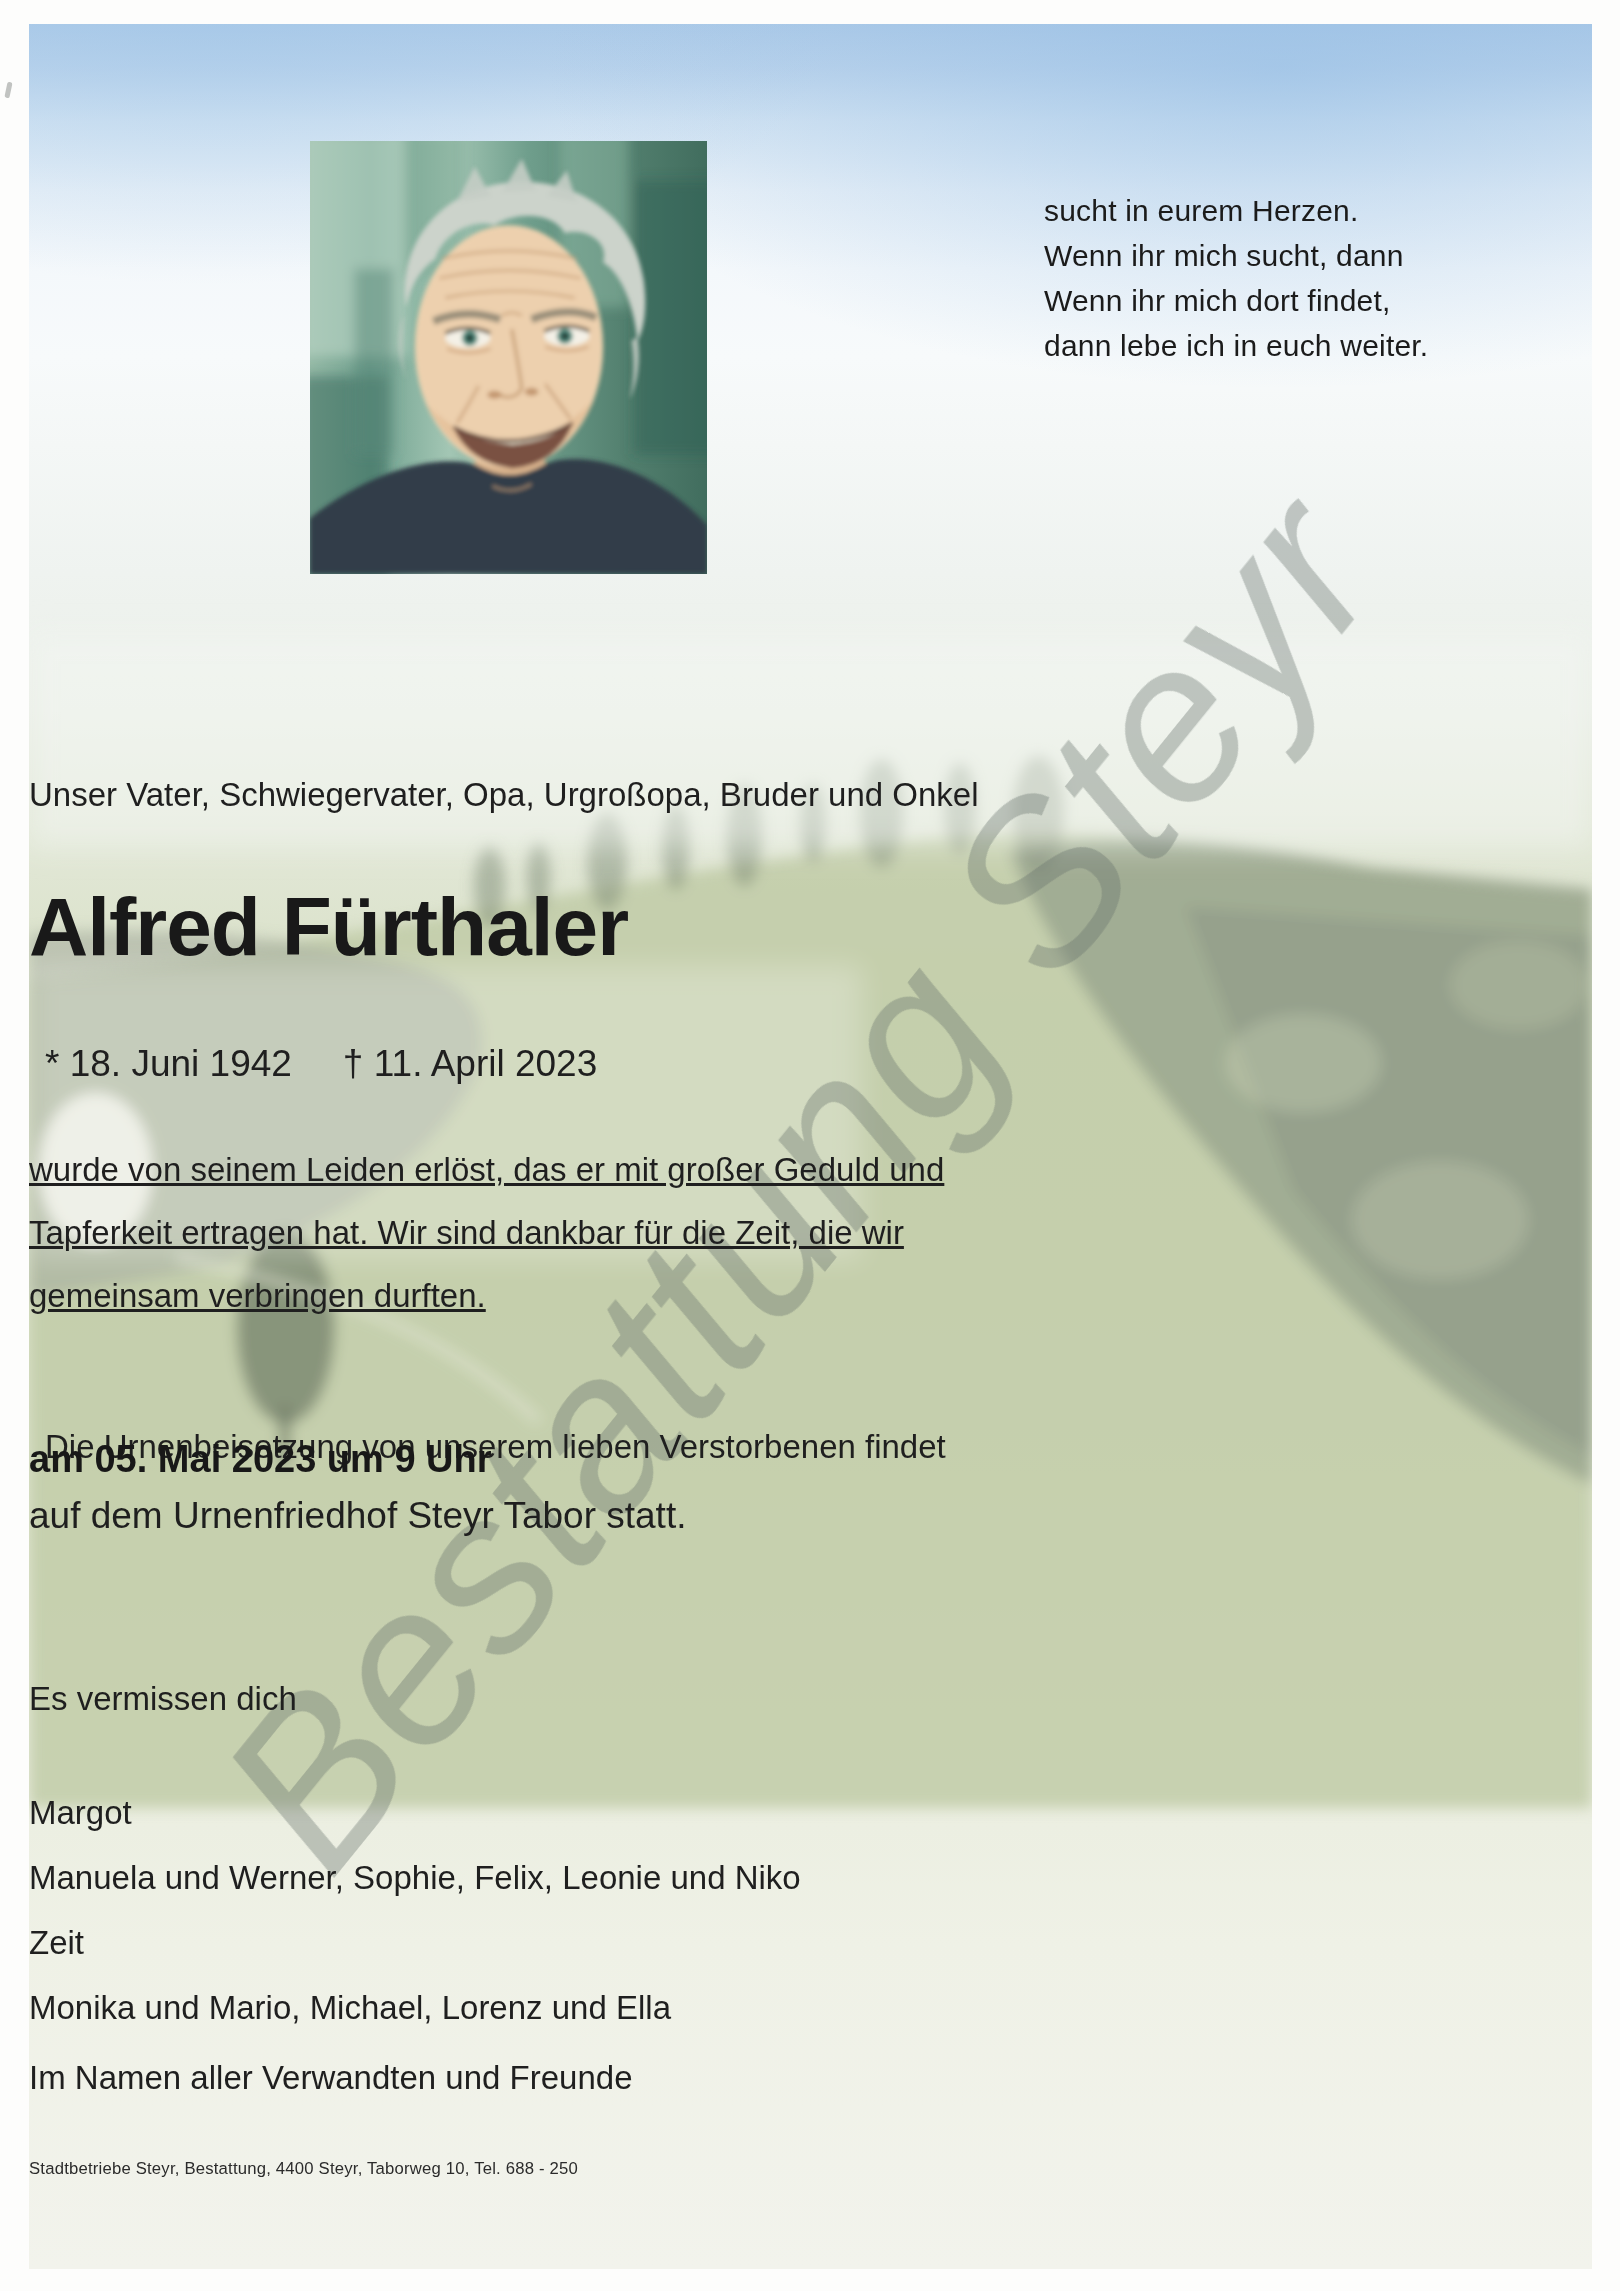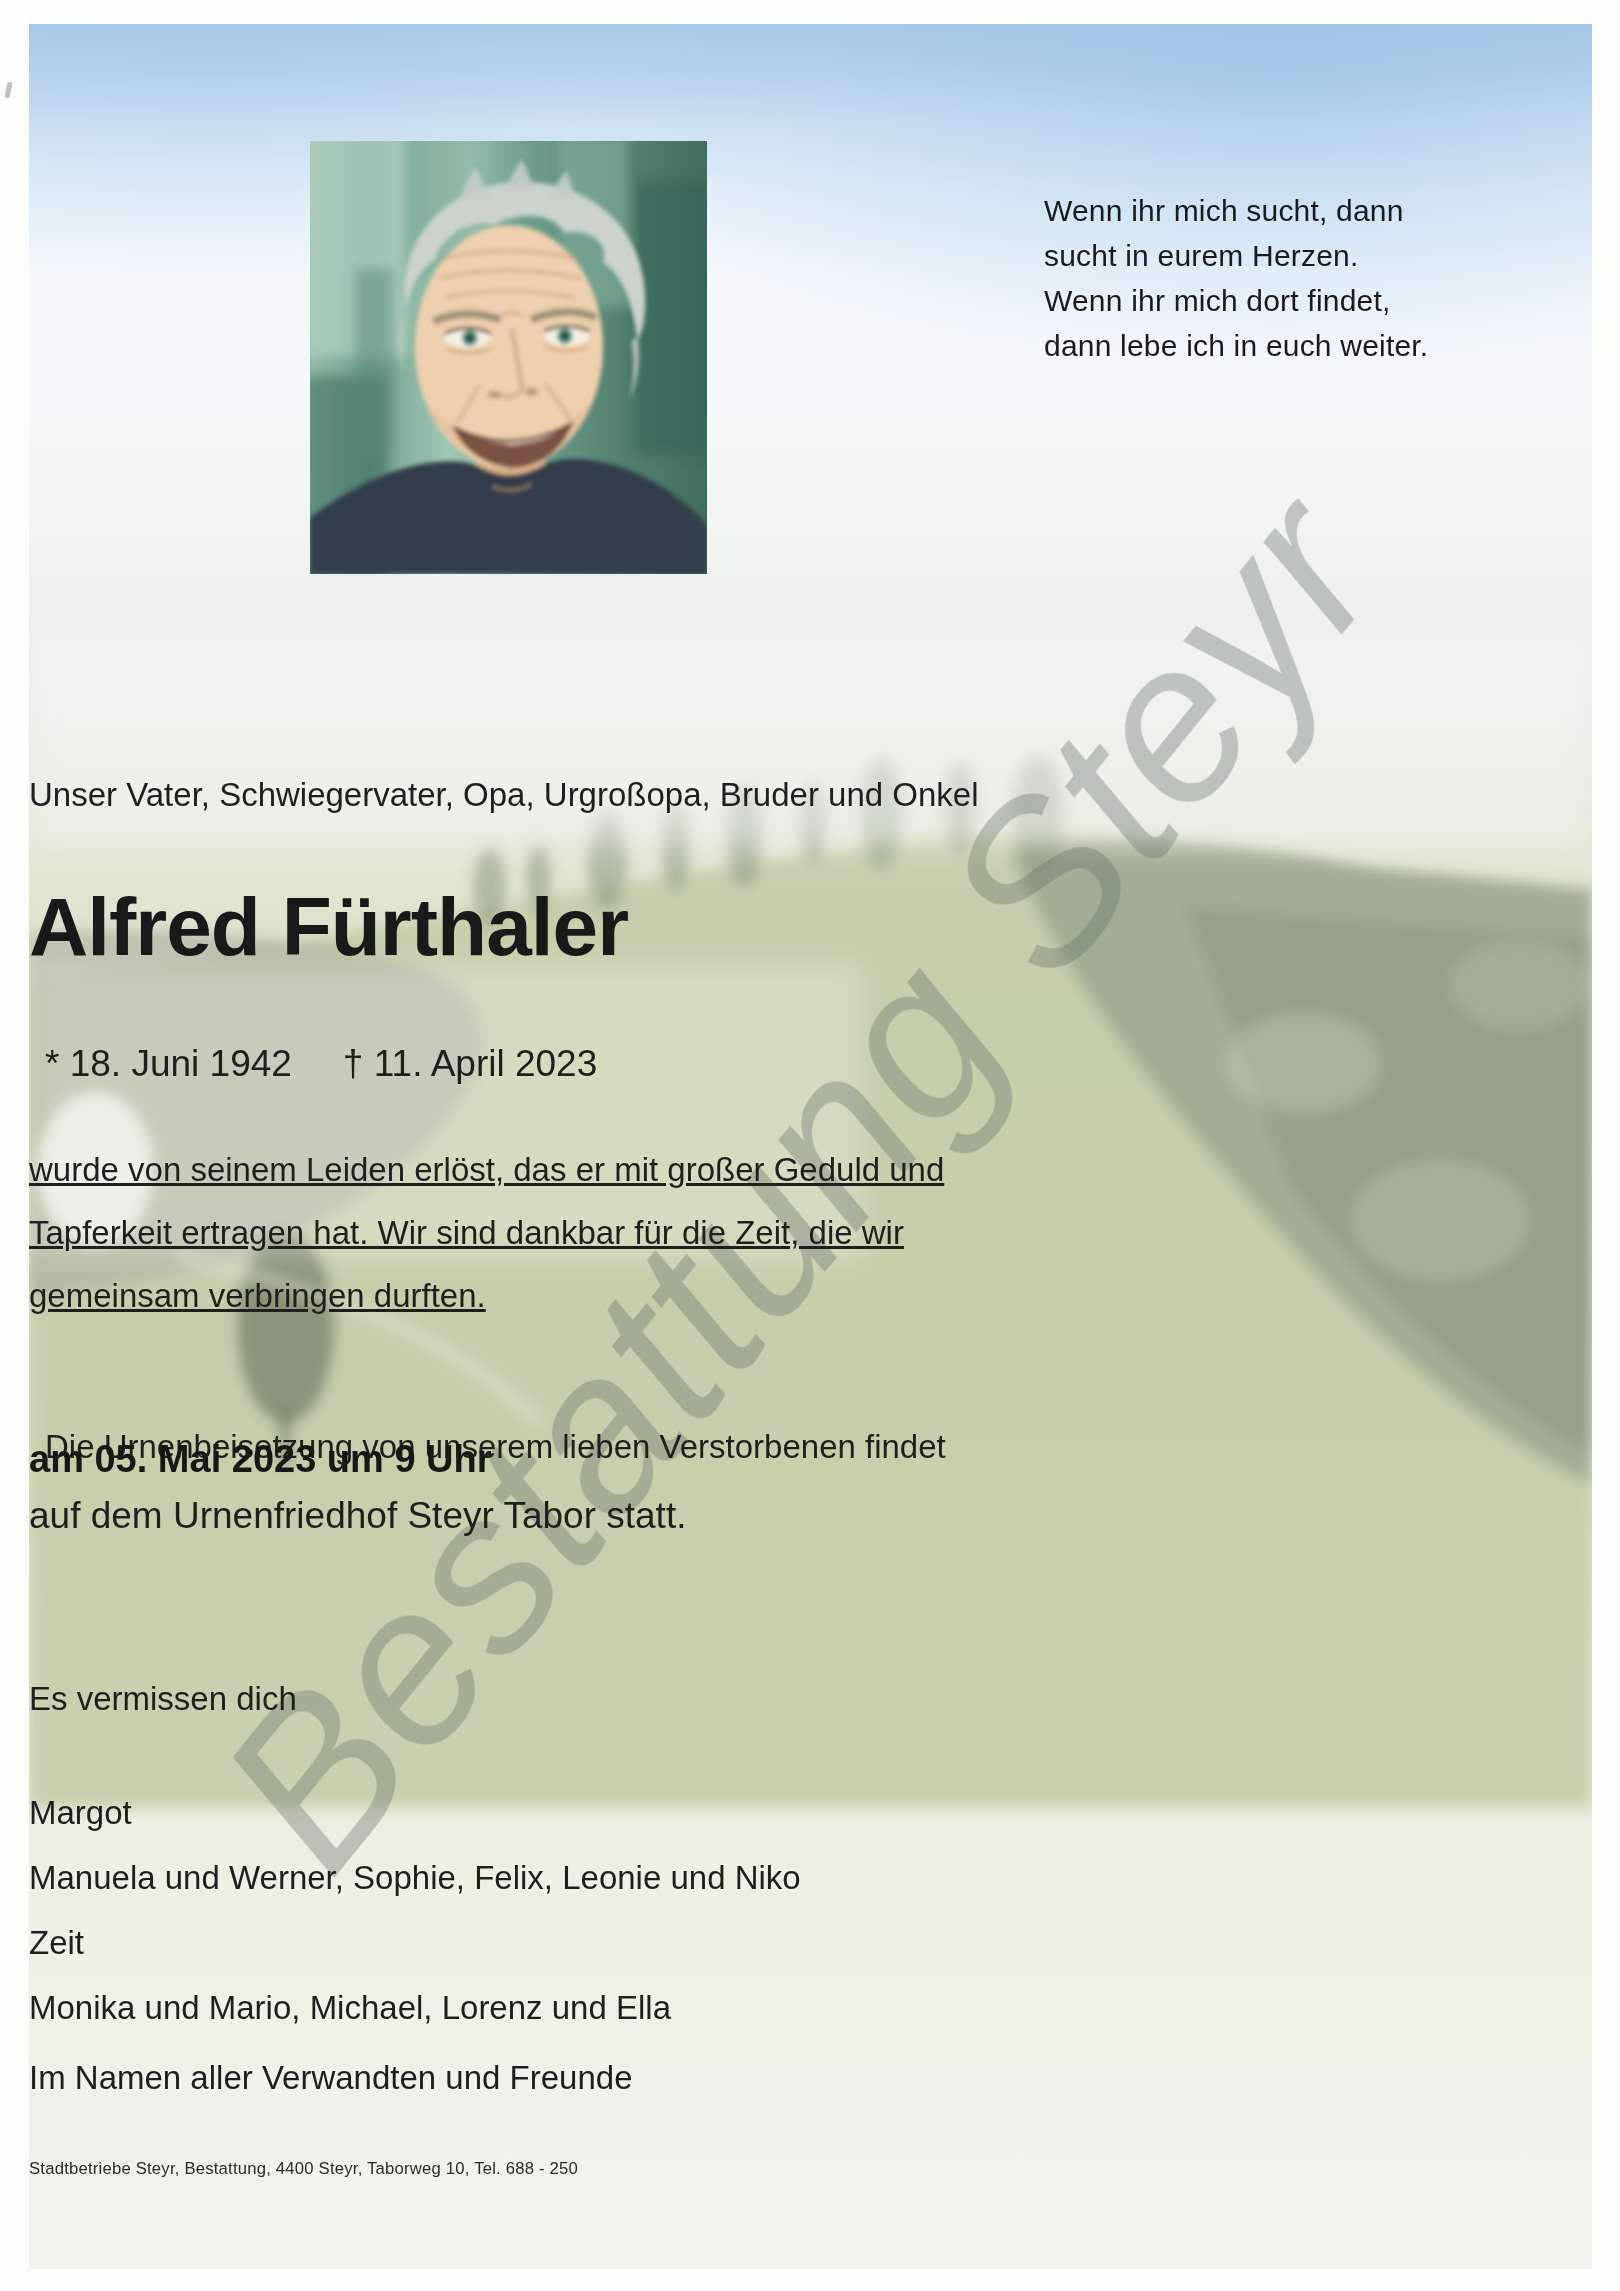--- a/index.html
+++ b/index.html
@@ -177,22 +177,22 @@
           <path d="M240,248 Q256,270 266,284" stroke="#c49a72" stroke-width="3" fill="none" opacity="0.7"></path>
           <path d="M146,292 Q205,322 268,288 Q252,330 206,334 Q162,328 146,292 Z" fill="#7a5143"></path>
           <path d="M152,294 Q205,318 260,290 Q248,306 206,310 Q170,306 152,294 Z" fill="#eae3cd"></path>
           <path d="M146,292 Q205,322 268,288" stroke="#5d3f34" stroke-width="3" fill="none"></path>
           <path d="M186,352 Q206,362 226,350" stroke="#caa078" stroke-width="3" fill="none" opacity="0.6"></path>
         </g>
       </svg>
     </div>
 
     <div class="poem">
+      <div>sucht in eurem Herzen.</div>
       <div>Wenn ihr mich sucht, dann</div>
-      <div>sucht in eurem Herzen.</div>
       <div>Wenn ihr mich dort findet,</div>
       <div>dann lebe ich in euch weiter.</div>
     </div>
 
     <div class="txt intro">Unser Vater, Schwiegervater, Opa, Urgroßopa, Bruder und Onkel</div>
 
     <div class="txt name">Alfred Fürthaler</div>
 
     <div class="txt dates">
       <span>* 18. Juni 1942</span><span class="gap"></span><span>† 11. April 2023</span>

